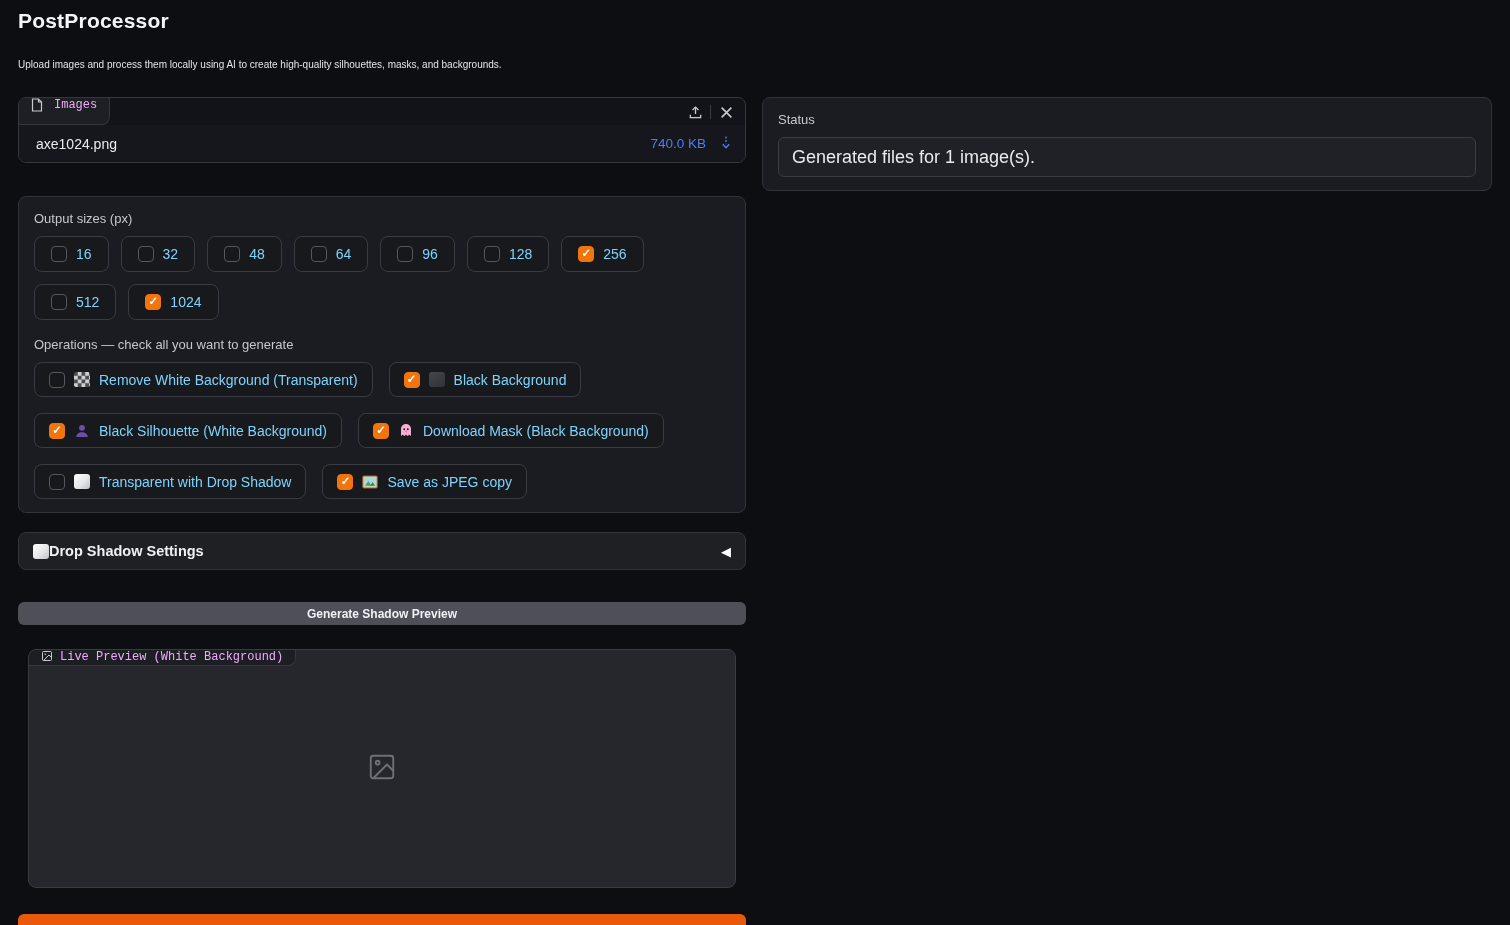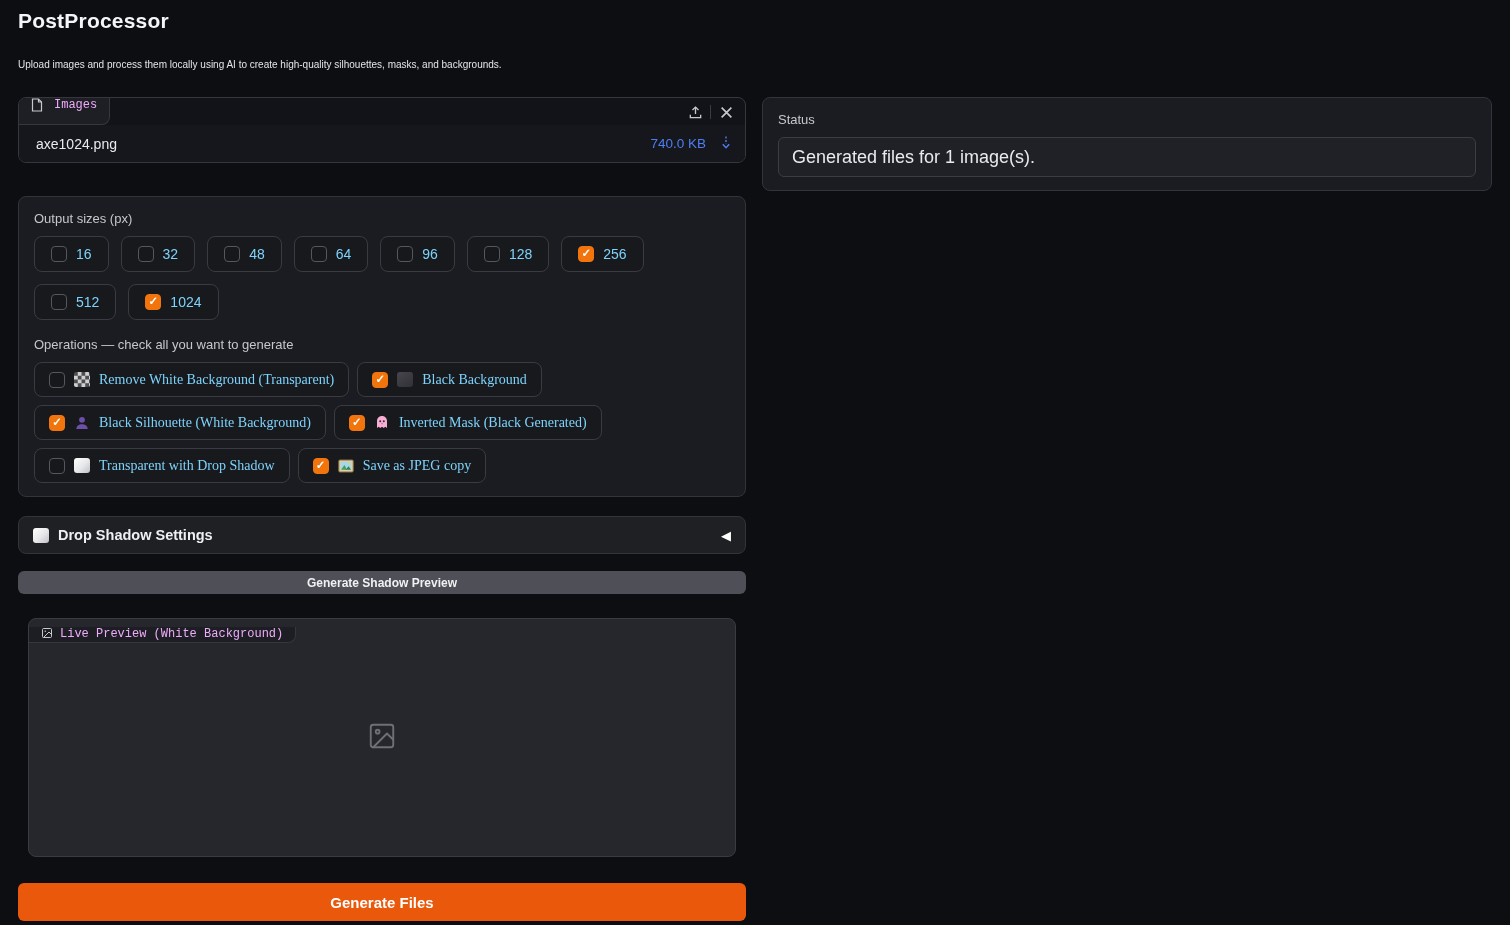--- a/index.html
+++ b/index.html
@@ -31,21 +31,21 @@
   .header-divider { width:1px; height:14px; background:#3a3b41; }
   .file-row { display:flex; justify-content:space-between; align-items:center; background:#16171c; height:37px; padding:0 14px 0 17px; }
   .file-name { font-size:14px; color:#e9eaec; }
   .file-size-link { display:inline-flex; align-items:center; gap:15px; font-size:13.5px; color:#4d7ef2; text-decoration:none; cursor:pointer; }
 
   
   .group-box { background:#1b1c21; border:1px solid #33343b; border-radius:8px; padding:13px 15px; margin-top:33px; }
   .group-label { font-size:13px; color:#c6c7cc; line-height:17px; margin-bottom:9px; }
 
   .sizes-row { display:flex; gap:12px; flex-wrap:wrap; }
-  .ops-wrap { display:flex; gap:8px; flex-wrap:wrap;font-family:Liberation Serif, serif; }
+  .ops-wrap { display:flex; gap:16px; flex-wrap:wrap; }
   .check-item {
     display:inline-flex; align-items:center; gap:9px;
     border:1px solid #3a3b42; border-radius:8px; background:rgba(0,0,0,.10);
     padding:0 16px; height:36px; cursor:pointer; user-select:none;
   }
   .ops-wrap .check-item { height:35px; padding:0 14px; }
   .cb { width:16px; height:16px; border-radius:4px; border:1.5px solid #55565e; background:#17181c; display:flex; align-items:center; justify-content:center; flex:0 0 16px; }
   .cb.checked { background:#f1740d; border-color:#f1740d; color:#fff; font-size:11.5px; font-weight:700; line-height:1; }
   .check-text { font-size:14px; color:#7dd3fc; white-space:nowrap; }
   .op-space { margin-top:16px; }
@@ -54,37 +54,37 @@
   .gi { width:16px; height:16px; display:inline-block; flex:0 0 16px; }
   .gi svg { display:block; }
   .gi-checker { width:15px; height:15px; border-radius:2px;
     background: repeating-conic-gradient(#cfcfcf 0% 25%, #4e4e52 0% 50%) 0 0 / 7.5px 7.5px; }
   .gi-black { width:15px; height:15px; border-radius:3px; background:linear-gradient(145deg,#46464c,#303036); }
   .gi-white { width:15px; height:15px; border-radius:3px; background:linear-gradient(135deg,#ffffff 0%,#e7e7ea 55%,#bfc0c6 100%); }
 
   
   .accordion {
     margin-top:19px; height:38px; background:#1f2024; border:1px solid #33343a; border-radius:8px;
-    display:flex; align-items:center; gap:9px; padding:0 14px; cursor:pointer;
+    display:flex; align-items:center; padding:0 14px; cursor:pointer;
   }
   .accordion-label { font-size:14.5px; font-weight:600; color:#eef0f2; flex:1; }
   .accordion-arrow { color:#fff; font-size:13px; line-height:1; }
 
   
   .btn { display:block; width:100%; border:none; border-radius:6px; cursor:pointer; font-family:inherit; }
-  .btn-sm { margin-top:17px; height:23px; background:#4e4f57; color:#f0f1f3; font-size:12px; font-weight:600; border-radius:6px; }
+  .btn-sm { margin-top:32px; height:23px; background:#4e4f57; color:#f0f1f3; font-size:12px; font-weight:600; border-radius:6px; }
   .btn-primary { margin-top:26px; height:38px; background:#ea580c; color:#ffffff; font-size:15px; font-weight:700; }
   .btn-secondary-full { margin-top:18px; height:38px; background:#55565e; color:#f2f3f5; font-size:15px; font-weight:700; }
 
   
   .preview {
     margin:24px 10px 0 10px; height:239px; background:#26272c; border:1px solid #3a3b40; border-radius:8px;
     position:relative; overflow:hidden;
   }
-  .preview .label-tab { background:#1d1e23; border:1px solid #36373d; border-top:none; border-left:none; position:absolute; top:8px; left:0; height:16px; }
+  .preview .label-tab { background:#1d1e23; border:1px solid #36373d; border-top:none; border-left:none; position:absolute; top:0; left:0; height:16px; }
   .placeholder-wrap { position:absolute; inset:0; display:flex; align-items:center; justify-content:center; }
 
   
   .status-box { margin-top:0; }
   .textbox {
     background:#202127; border:1px solid #3c3d43; border-radius:6px;
     min-height:40px; display:flex; align-items:center; padding:0 13px;
     font-size:18px; color:#e9eaec;
   }
   .dl-component { margin-top:16px; }
@@ -206,21 +206,21 @@
             <label class="check-item">
               <span class="cb checked">✓</span>
               <span class="gi">
                 <svg width="16" height="16" viewBox="0 0 16 16">
                   <path d="M8 1C5.1 1 3 3.2 3 6.1V13l1.7-1.3L6.3 13 8 11.7 9.7 13l1.6-1.3L13 13V6.1C13 3.2 10.9 1 8 1z" fill="#f6aed2"></path>
                   <circle cx="6.2" cy="6.3" r="1" fill="#3a2440"></circle>
                   <circle cx="9.8" cy="6.3" r="1" fill="#3a2440"></circle>
                   <circle cx="8" cy="8.6" r="0.8" fill="#d66ba0"></circle>
                 </svg>
               </span>
-              <span class="check-text">Inverted Mask (Black Generated)</span>
+              <span class="check-text">Download Mask (Black Background)</span>
             </label>
             <label class="check-item">
               <span class="cb"></span>
               <span class="gi gi-white"></span>
               <span class="check-text">Transparent with Drop Shadow</span>
             </label>
             <label class="check-item">
               <span class="cb checked">✓</span>
               <span class="gi">
                 <svg width="16" height="16" viewBox="0 0 16 16">

